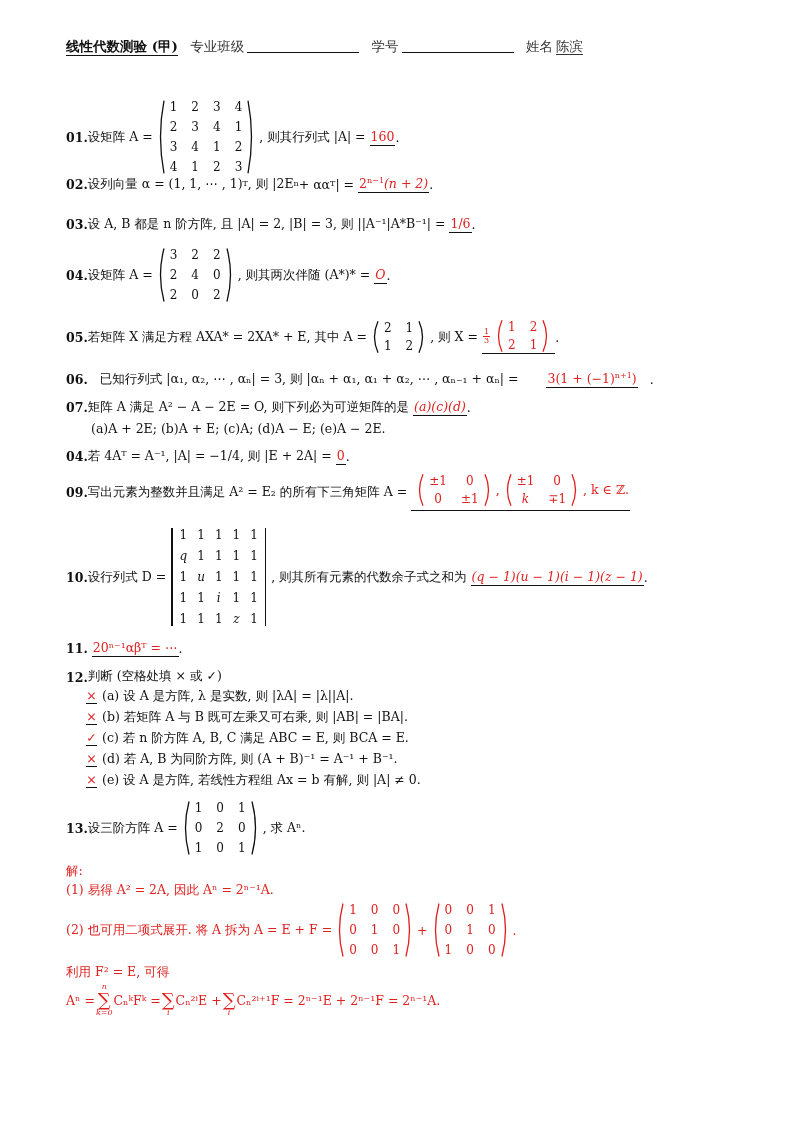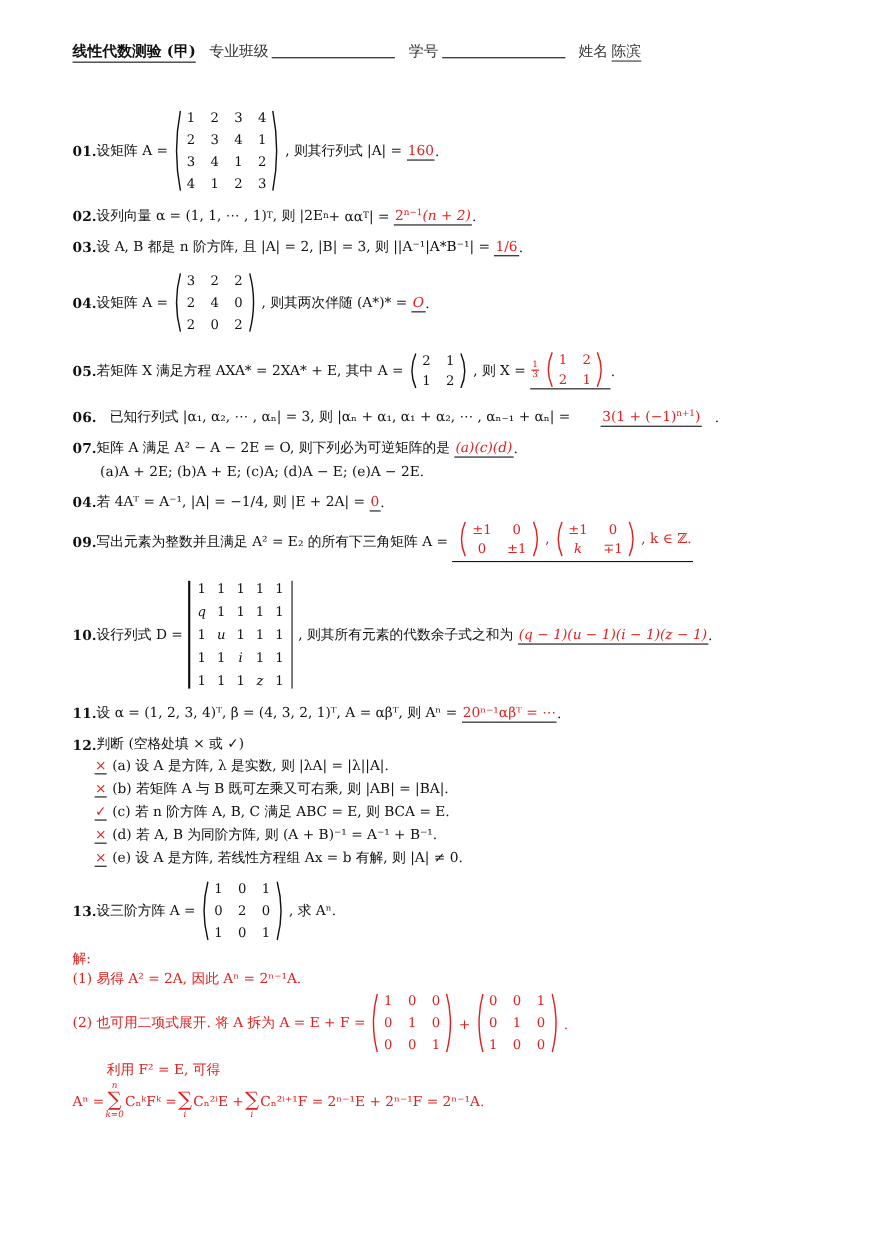--- a/index.html
+++ b/index.html
@@ -77,21 +77,21 @@
         </span>
       <span class="paren">
           <svg viewBox="0 0 9 100" preserveAspectRatio="none">
             <path d="M1 1 Q8 50 1 99" stroke="#111" stroke-width="1.3" fill="none" vector-effect="non-scaling-stroke"></path>
           </svg>
         </span>
     </span>
     <span>, 则其行列式 |A| =</span>&nbsp;<span class="ans">160</span>.
   </div>
 
-  <div class="row" style="top:186px; height:20px;">
+  <div class="row" style="top:174px; height:20px;">
     <span class="num">02.</span>
     <span>设列向量 α = (1, 1, ⋯ , 1)</span><sup>T</sup><span>, 则 |2E</span><sub>n</sub><span> + αα</span><sup>T</sup><span>| =</span>&nbsp;
     <span class="ans"><span>2</span><sup>n−1</sup><span class="m">(n + 2)</span></span>.
   </div>
 
   <div class="row" style="top:214px; height:20px;">
     <span class="num">03.</span>
     <span>设 A, B 都是 n 阶方阵, 且 |A| = 2, |B| = 3, 则 ||A⁻¹|A*B⁻¹| =</span>&nbsp;<span class="ans">1/6</span>.
   </div>
 
@@ -267,21 +267,21 @@
           <span style="font-style: italic;">z</span>
           <span>1</span>
         </span>
       <span class="vbar"></span>
     </span>
     <span>, 则其所有元素的代数余子式之和为</span>&nbsp;<span class="ans m">(q − 1)(u − 1)(i − 1)(z − 1)</span>.
   </div>
 
   <div class="row" style="top:638px; height:20px;">
     <span class="num">11.</span>
-    <span>设 α = (1, 2, 3, 4)ᵀ, β = (4, 3, 2, 1)ᵀ, A = αβᵀ, 则 Aⁿ =</span>&nbsp;<span class="ans">20ⁿ⁻¹αβᵀ = ⋯</span>.
+    &nbsp;<span class="ans">20ⁿ⁻¹αβᵀ = ⋯</span>.
   </div>
 
   <div class="row" style="top:665px; height:20px;align-items:flex-end;">
     <span class="num">12.</span>
     <span>判断 (空格处填 × 或 ✓)</span>
   </div>
   <div class="row" style="top:686px; left:86px; height:20px;">
     <span class="tick">×</span>
       <span>(a) 设 A 是方阵, λ 是实数, 则 |λA| = |λ||A|.</span>
   </div>
@@ -381,21 +381,21 @@
           <span>0</span>
         </span>
       <span class="paren">
           <svg viewBox="0 0 9 100" preserveAspectRatio="none">
             <path d="M1 1 Q8 50 1 99" stroke="#e0201e" stroke-width="1.3" fill="none" vector-effect="non-scaling-stroke"></path>
           </svg>
         </span>
     </span>
     <span>.</span>
   </div>
-  <div class="row red" style="top:963px; height:18px;margin-left:31px;">
+  <div class="row red" style="top:963px; height:18px;">
     <span>利用 F² = E, 可得</span>
   </div>
   <div class="row red" style="top:979px; height:42px;">
     <span>Aⁿ =</span>
     <span class="sum">
         <span class="lim">n</span>
         <span class="sig">∑</span>
         <span class="lim">k=0</span>
       </span>
     <span>CₙᵏFᵏ =</span>

